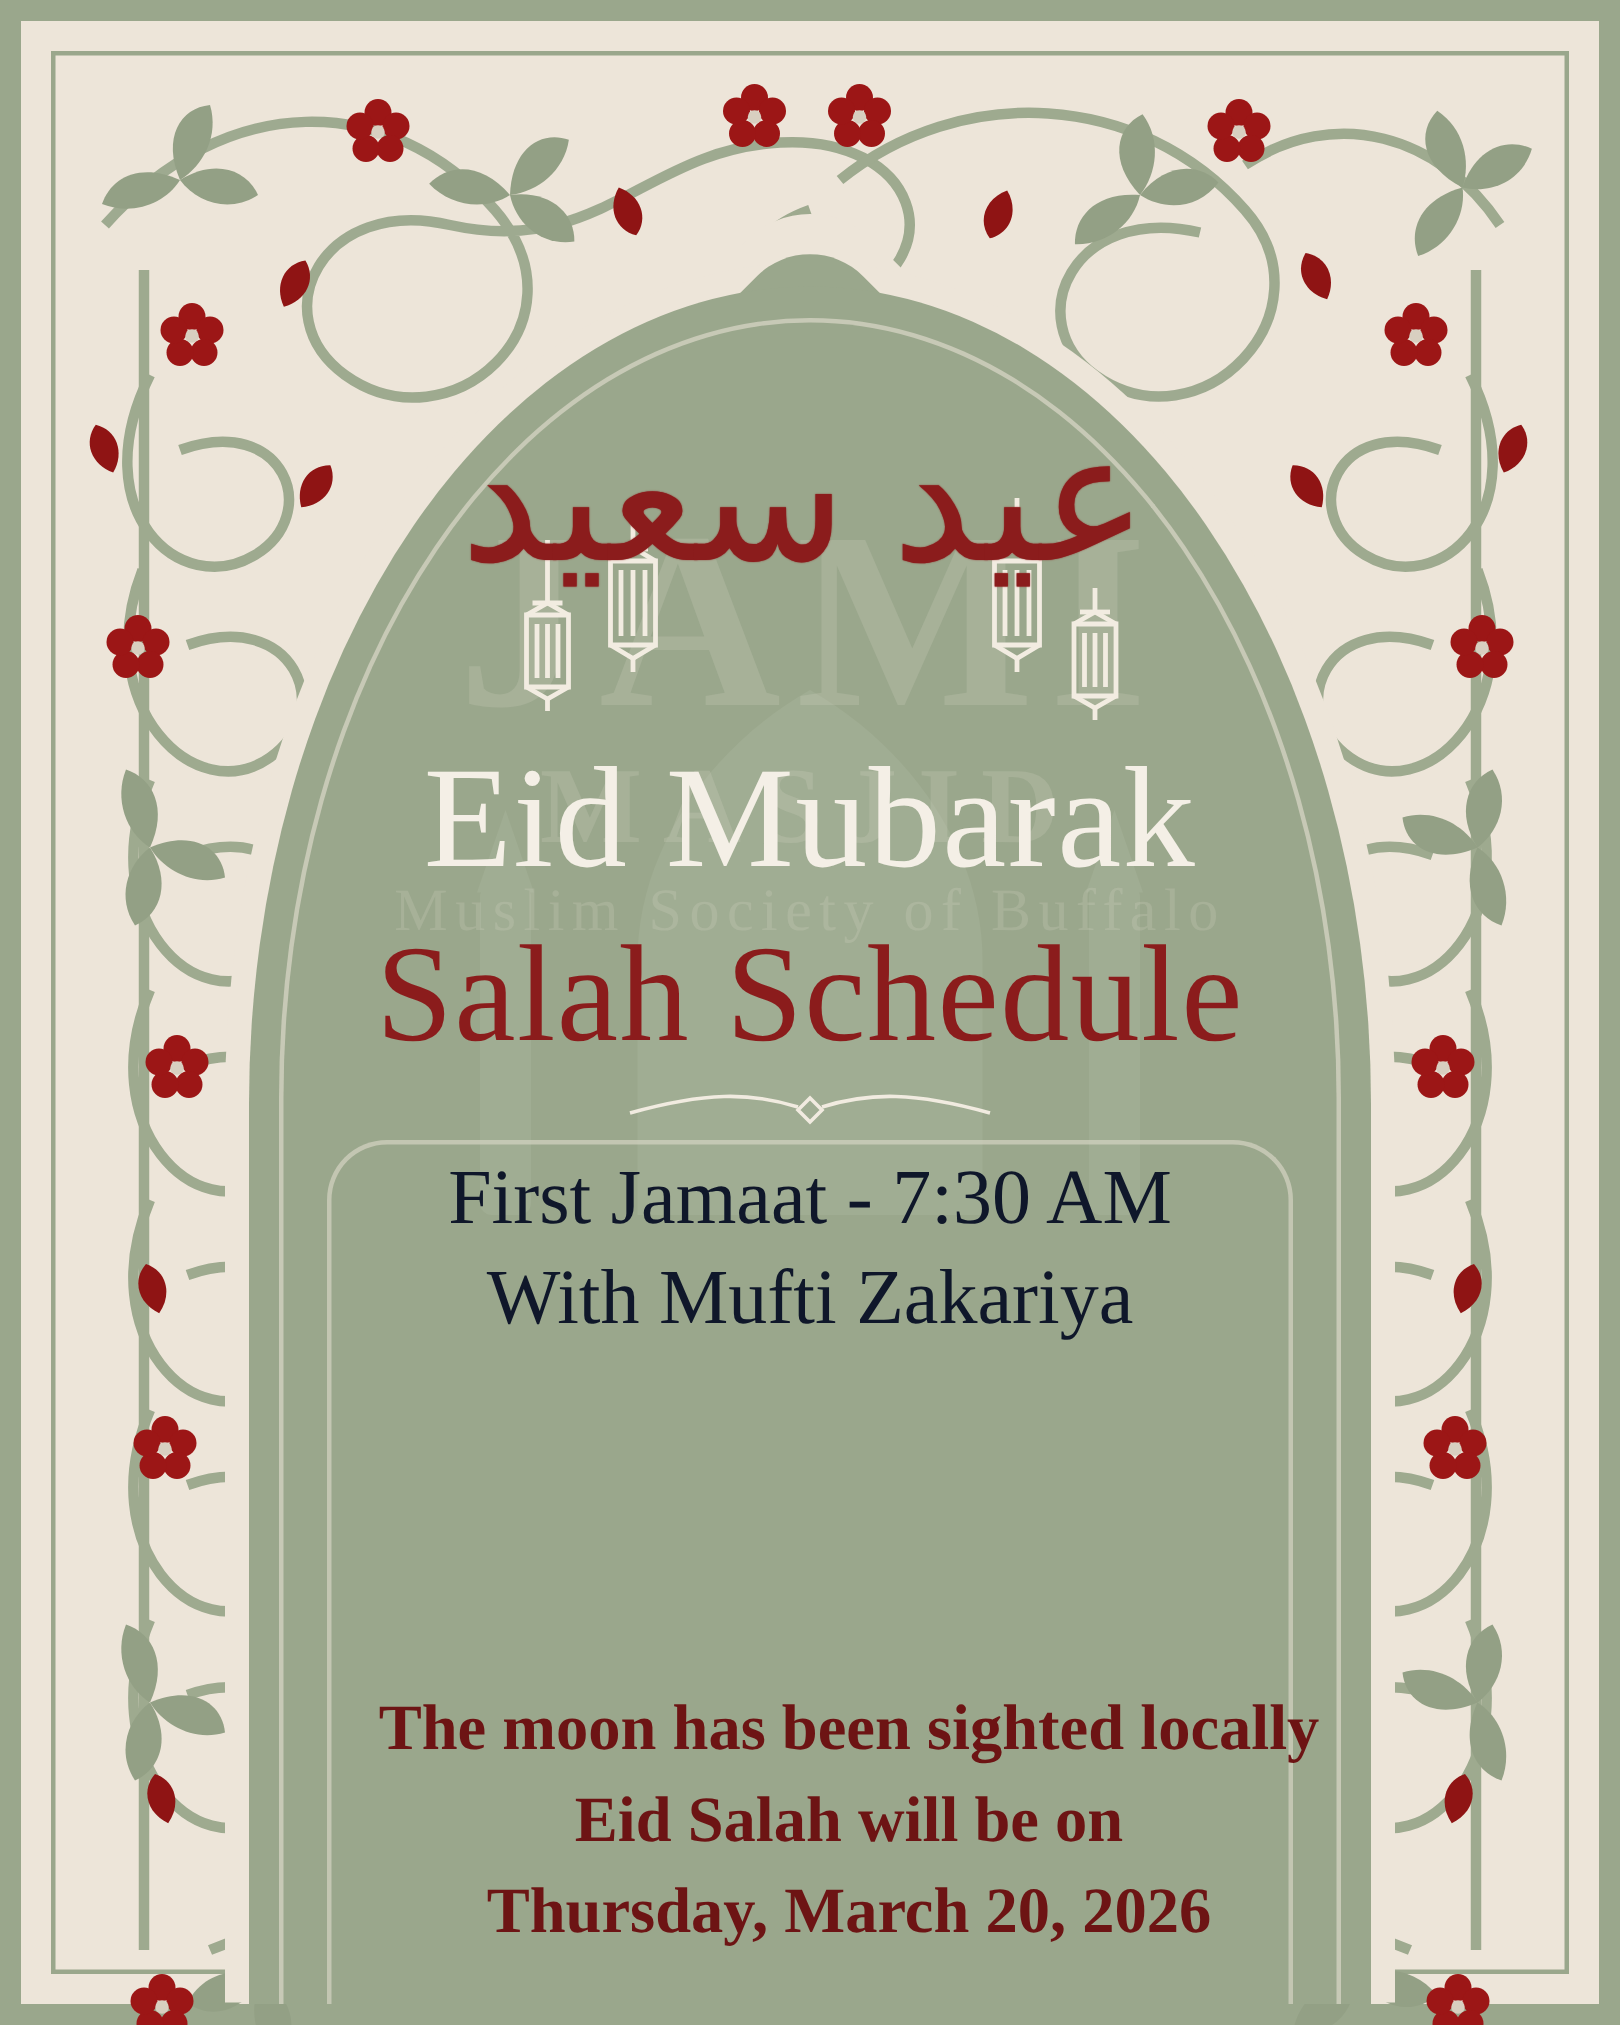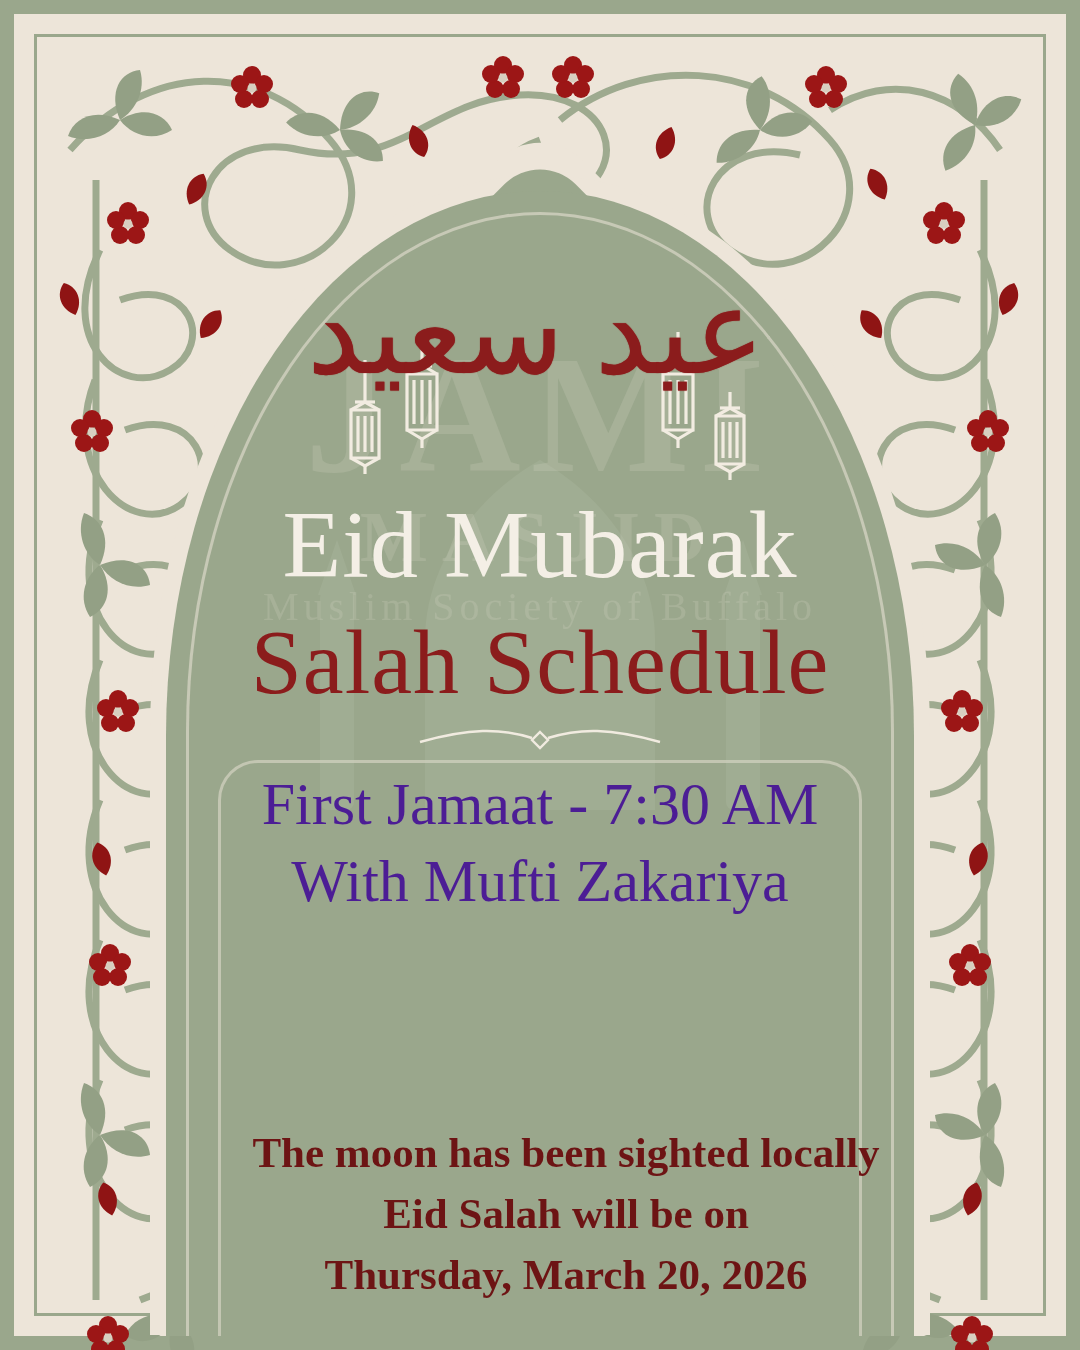--- a/index.html
+++ b/index.html
@@ -178,23 +178,23 @@
   
   .schedule {
     position: absolute;
     left: 0; top: 766px;
     width: 1080px;
     text-align: center;
     color: #6d1414;
   }
   .sched-block { margin-bottom: 0; }
   .sched-line {
-    font-size: 60px;
+    font-size: 52px;
     line-height: 1.28;
-    color: #4c1d95;
+    color: #0f172a;
     font-family: "Liberation Serif", serif;
   }
   .sched-gap { height: 62px; }
 
   .notice {
     position: absolute;
     left: 0; top: 1122px;
     width: 1080px;
     text-align: center;
     color: #6d1414;

